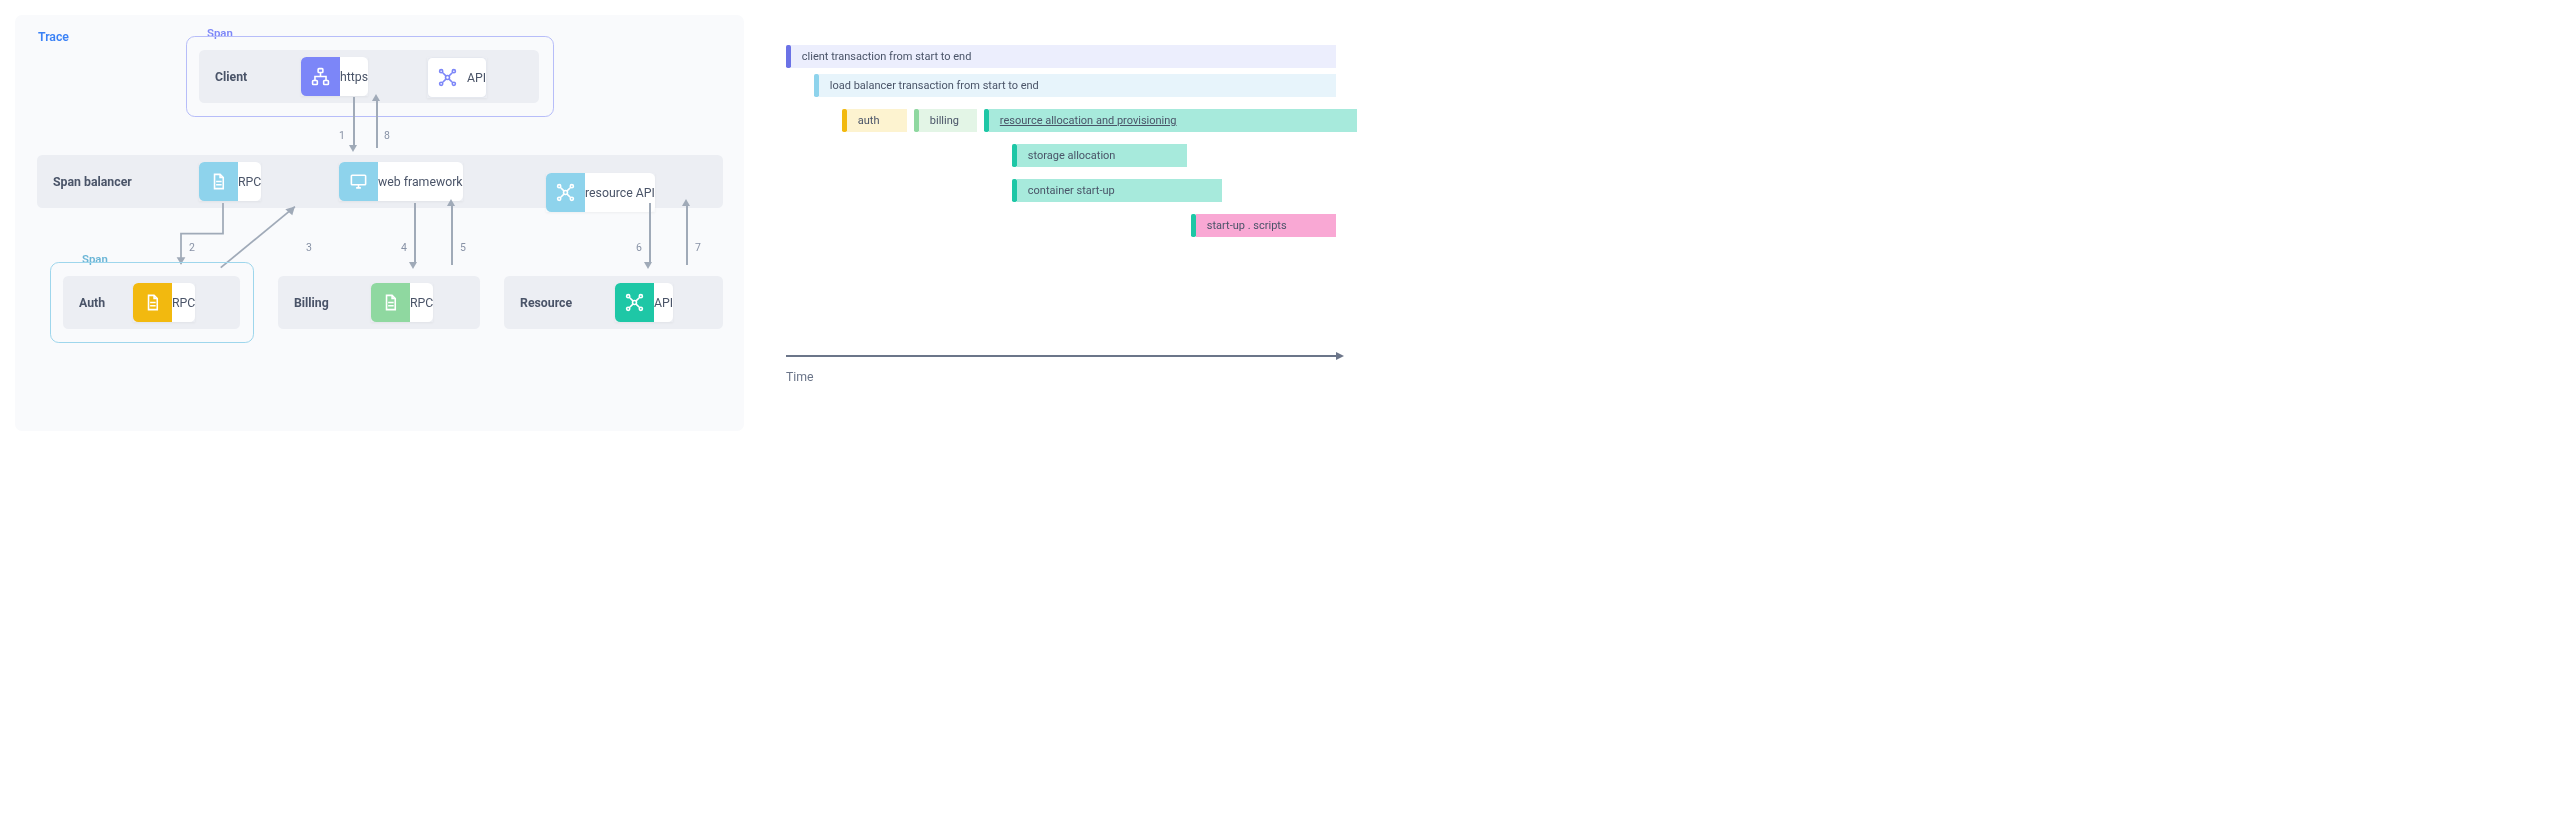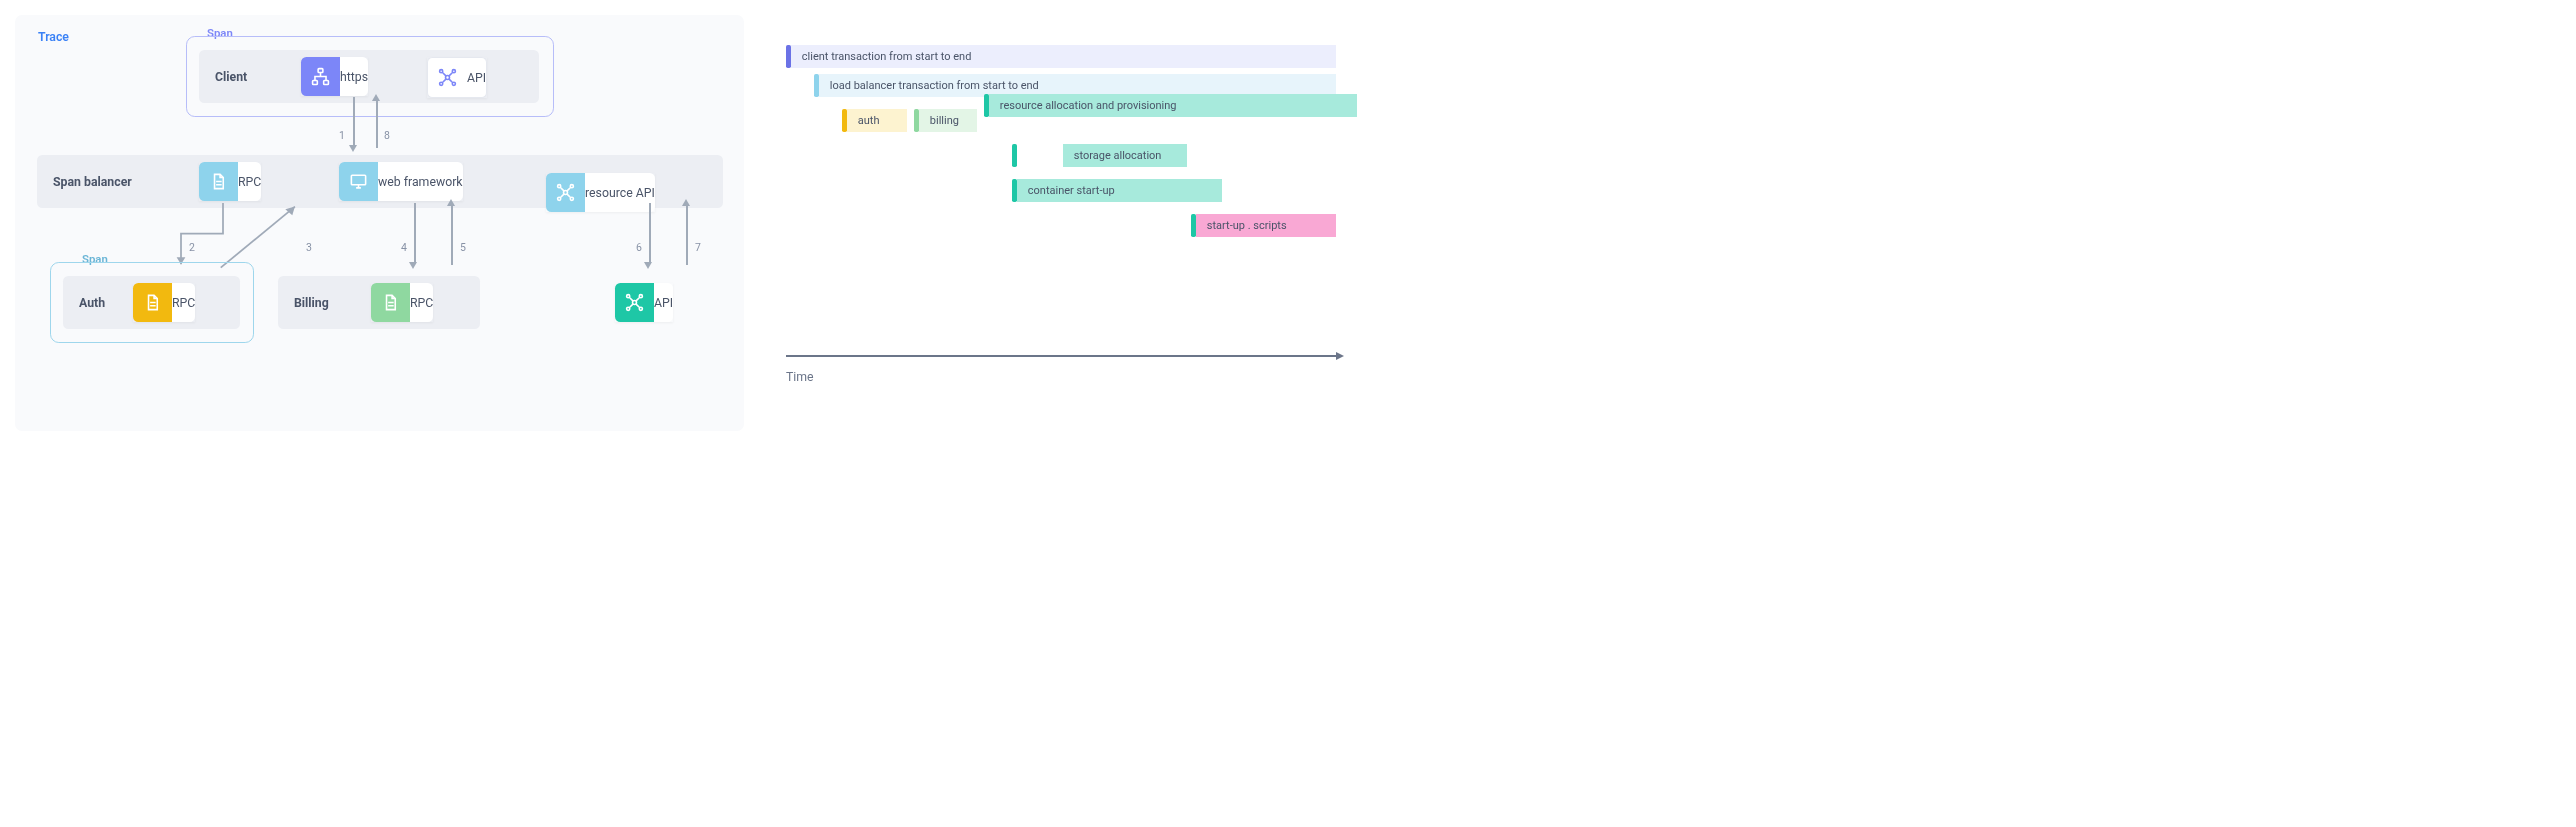--- a/index.html
+++ b/index.html
@@ -164,20 +164,23 @@
       <div class="chip-icon" style="background:#8fd8a0">
         <svg class="ic" viewBox="0 0 24 24">
             <path d="M7 3h7l4 4v14H7z"></path>
             <path d="M14 3v4h4"></path>
             <path d="M9 12h7M9 16h7"></path>
           </svg>
       </div>
       <div class="chip-text">RPC</div>
     </div>
 
+    <div class="tier" style="left:489px;top:261px;width:219px;height:53px">
+      <span class="tier-label">Resource</span>
+    </div>
     <div class="chip" style="left:600px;top:268px">
       <div class="chip-icon" style="background:#1ec7a6">
         <svg class="ic" viewBox="0 0 24 24">
             <circle cx="12" cy="12" r="2.5"></circle>
             <circle cx="4" cy="4" r="2"></circle>
             <circle cx="20" cy="4" r="2"></circle>
             <circle cx="4" cy="20" r="2"></circle>
             <circle cx="20" cy="20" r="2"></circle>
             <path d="M6 6l4 4M18 6l-4 4M6 18l4-4M18 18l-4-4"></path>
           </svg>
@@ -196,27 +199,27 @@
         <div class="bar-body" style="background: rgb(231, 244, 251); width: 517px;">load balancer transaction from start to end</div>
       </div>
       <div class="bar" style="left: 56px; top: 70px; width: 65px;">
         <div class="bar-tick" style="background: rgb(242, 185, 15);"></div>
         <div class="bar-body" style="background: rgb(253, 243, 208); width: 60px;">auth</div>
       </div>
       <div class="bar" style="left: 128px; top: 70px; width: 63px;">
         <div class="bar-tick" style="background: rgb(143, 216, 160);"></div>
         <div class="bar-body" style="background: rgb(227, 245, 230); width: 58px;">billing</div>
       </div>
-      <div class="bar" style="left: 198px; top: 55px; width: 419px;">
+      <div class="bar" style="left: 198px; top: 70px; width: 419px; text-decoration: underline;">
         <div class="bar-tick" style="background: rgb(30, 199, 166);"></div>
         <div class="bar-body" style="background: rgb(167, 234, 220); width: 347px;">resource allocation and provisioning</div>
       </div>
       <div class="bar" style="left: 226px; top: 105px; width: 175px;">
         <div class="bar-tick" style="background: rgb(30, 199, 166);"></div>
-        <div class="bar-body" style="background: rgb(167, 234, 220); width: 170px; margin-left: 46px;">storage allocation</div>
+        <div class="bar-body" style="background: rgb(167, 234, 220); width: 170px;">storage allocation</div>
       </div>
       <div class="bar" style="left: 226px; top: 140px; width: 210px;">
         <div class="bar-tick" style="background: rgb(30, 199, 166);"></div>
         <div class="bar-body" style="background: rgb(167, 234, 220); width: 205px;">container start-up</div>
       </div>
       <div class="bar" style="left: 405px; top: 175px; width: 145px;">
         <div class="bar-tick" style="background: rgb(30, 199, 166);"></div>
         <div class="bar-body" style="background: #f9a8d4; width: 140px;">start-up . scripts</div>
       </div>
     </div>

